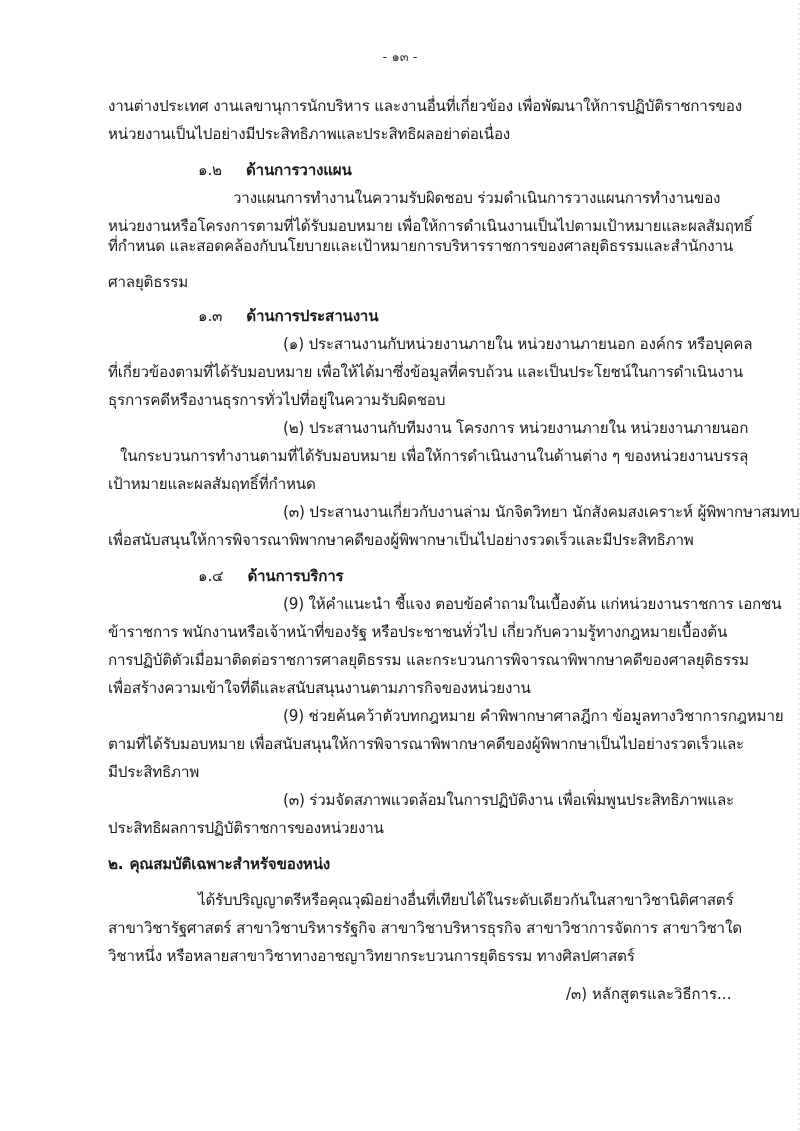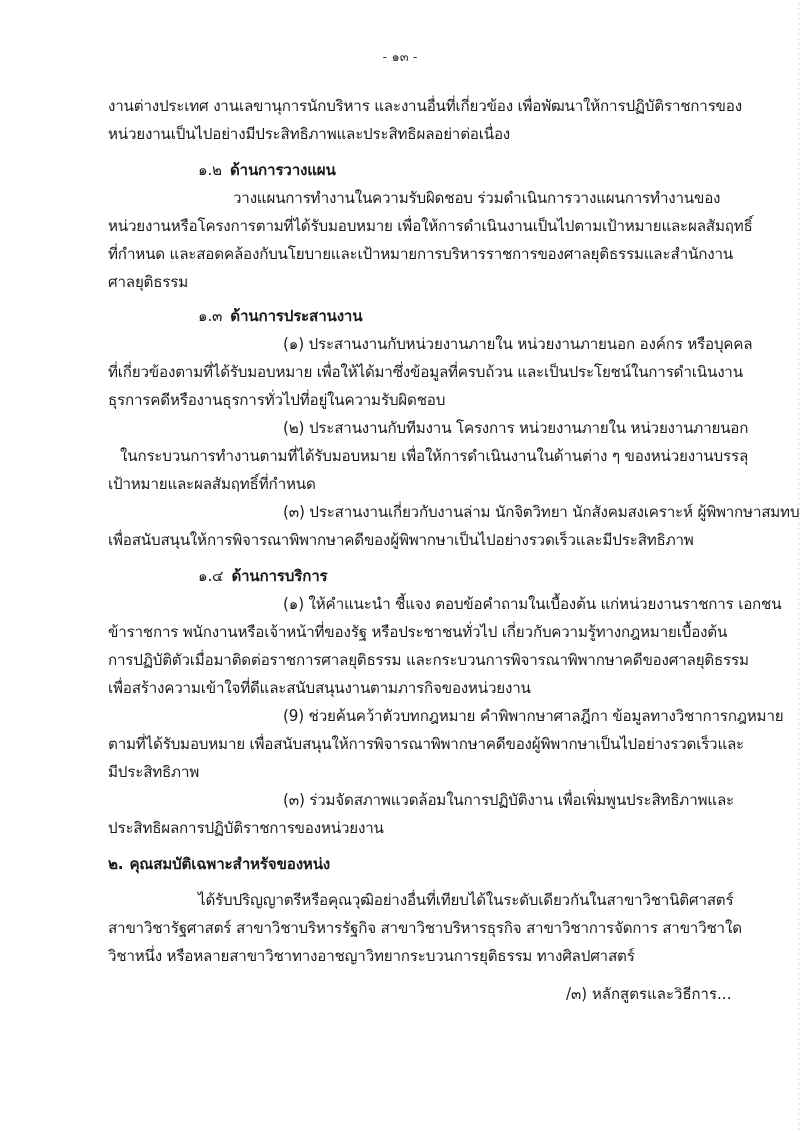--- a/index.html
+++ b/index.html
@@ -11,62 +11,62 @@
   .page { position: absolute; left: 0; top: 0; width: 800px; height: 1131px; text-decoration: underline; }
   .page-number {
     position: absolute; top: 46px; left: 0; width: 800px;
     text-align: center; font-size: 13px; color: #333;
   }
   .line {
     position: absolute; white-space: nowrap; font-size: 15.2px;
     letter-spacing: -0.2px; line-height: 20px;
   }
   .heading { font-weight: bold; }
-  .heading .num { font-weight: normal; margin-right: 8px; }
+  .heading .num { font-weight: normal; margin-right: 24px; }
   .footer-ref { position: absolute; font-size: 15px; white-space: nowrap; }
   .edge-mark { position: absolute; right: 0; top: 0; width: 2px; height: 1131px;
     background: repeating-linear-gradient(#fff 0 3px, #ddd 3px 5px); opacity: .6; }
 </style>
 </head>
 <body>
 
 <div class="page">
   <div class="edge-mark"></div>
 
   <div class="page-number">- ๑๓ -</div>
 
   <div class="line" style="left:108px;top:124px;">หน่วยงานเป็นไปอย่างมีประสิทธิภาพและประสิทธิผลอย่าต่อเนื่อง</div>
   <div class="line" style="left:108px;top:96px;">งานต่างประเทศ งานเลขานุการนักบริหาร และงานอื่นที่เกี่ยวข้อง เพื่อพัฒนาให้การปฏิบัติราชการของ</div>
 
   <div class="line heading" style="left:198px;top:160px;">
     <span class="num">๑.๒</span><span>ด้านการวางแผน</span>
   </div>
   <div class="line" style="left:233px;top:188px;">วางแผนการทำงานในความรับผิดชอบ ร่วมดำเนินการวางแผนการทำงานของ</div>
   <div class="line" style="left:108px;top:216px;">หน่วยงานหรือโครงการตามที่ได้รับมอบหมาย เพื่อให้การดำเนินงานเป็นไปตามเป้าหมายและผลสัมฤทธิ์</div>
-  <div class="line" style="left:108px;top:244px;">ที่กำหนด และสอดคล้องกับนโยบายและเป้าหมายการบริหารราชการของศาลยุติธรรมและสำนักงาน</div>
+  <div class="line" style="left:108px;top:236px;">ที่กำหนด และสอดคล้องกับนโยบายและเป้าหมายการบริหารราชการของศาลยุติธรรมและสำนักงาน</div>
   <div class="line" style="left:108px;top:272px;">ศาลยุติธรรม</div>
 
   <div class="line heading" style="left:198px;top:306px;">
     <span class="num">๑.๓</span><span>ด้านการประสานงาน</span>
   </div>
   <div class="line" style="left:283px;top:334px;">(๑)  ประสานงานกับหน่วยงานภายใน หน่วยงานภายนอก องค์กร หรือบุคคล</div>
   <div class="line" style="left:108px;top:362px;">ที่เกี่ยวข้องตามที่ได้รับมอบหมาย เพื่อให้ได้มาซึ่งข้อมูลที่ครบถ้วน และเป็นประโยชน์ในการดำเนินงาน</div>
   <div class="line" style="left:108px;top:390px;">ธุรการคดีหรืองานธุรการทั่วไปที่อยู่ในความรับผิดชอบ</div>
 
   <div class="line" style="left:283px;top:418px;">(๒)  ประสานงานกับทีมงาน โครงการ หน่วยงานภายใน หน่วยงานภายนอก</div>
   <div class="line" style="left:120px;top:446px;">ในกระบวนการทำงานตามที่ได้รับมอบหมาย เพื่อให้การดำเนินงานในด้านต่าง ๆ ของหน่วยงานบรรลุ</div>
   <div class="line" style="left:108px;top:474px;">เป้าหมายและผลสัมฤทธิ์ที่กำหนด</div>
 
   <div class="line" style="left:283px;top:502px;">(๓)  ประสานงานเกี่ยวกับงานล่าม นักจิตวิทยา นักสังคมสงเคราะห์ ผู้พิพากษาสมทบ</div>
   <div class="line" style="left:108px;top:530px;">เพื่อสนับสนุนให้การพิจารณาพิพากษาคดีของผู้พิพากษาเป็นไปอย่างรวดเร็วและมีประสิทธิภาพ</div>
 
   <div class="line heading" style="left:198px;top:566px;">
     <span class="num">๑.๔</span><span>ด้านการบริการ</span>
   </div>
-  <div class="line" style="left:283px;top:594px;">(๑)  ให้คำแนะนำ ชี้แจง ตอบข้อคำถามในเบื้องต้น แก่หน่วยงานราชการ เอกชน</div>
+  <div class="line" style="left:283px;top:594px;">(9)  ให้คำแนะนำ ชี้แจง ตอบข้อคำถามในเบื้องต้น แก่หน่วยงานราชการ เอกชน</div>
   <div class="line" style="left:108px;top:622px;">ข้าราชการ พนักงานหรือเจ้าหน้าที่ของรัฐ หรือประชาชนทั่วไป เกี่ยวกับความรู้ทางกฎหมายเบื้องต้น</div>
   <div class="line" style="left:108px;top:650px;">การปฏิบัติตัวเมื่อมาติดต่อราชการศาลยุติธรรม และกระบวนการพิจารณาพิพากษาคดีของศาลยุติธรรม</div>
   <div class="line" style="left:108px;top:678px;">เพื่อสร้างความเข้าใจที่ดีและสนับสนุนงานตามภารกิจของหน่วยงาน</div>
 
   <div class="line" style="left:283px;top:706px;">(9)  ช่วยค้นคว้าตัวบทกฎหมาย คำพิพากษาศาลฎีกา ข้อมูลทางวิชาการกฎหมาย</div>
   <div class="line" style="left:108px;top:734px;">ตามที่ได้รับมอบหมาย เพื่อสนับสนุนให้การพิจารณาพิพากษาคดีของผู้พิพากษาเป็นไปอย่างรวดเร็วและ</div>
   <div class="line" style="left:108px;top:762px;">มีประสิทธิภาพ</div>
 
   <div class="line" style="left:283px;top:790px;">(๓)  ร่วมจัดสภาพแวดล้อมในการปฏิบัติงาน เพื่อเพิ่มพูนประสิทธิภาพและ</div>
   <div class="line" style="left:108px;top:818px;">ประสิทธิผลการปฏิบัติราชการของหน่วยงาน</div>

